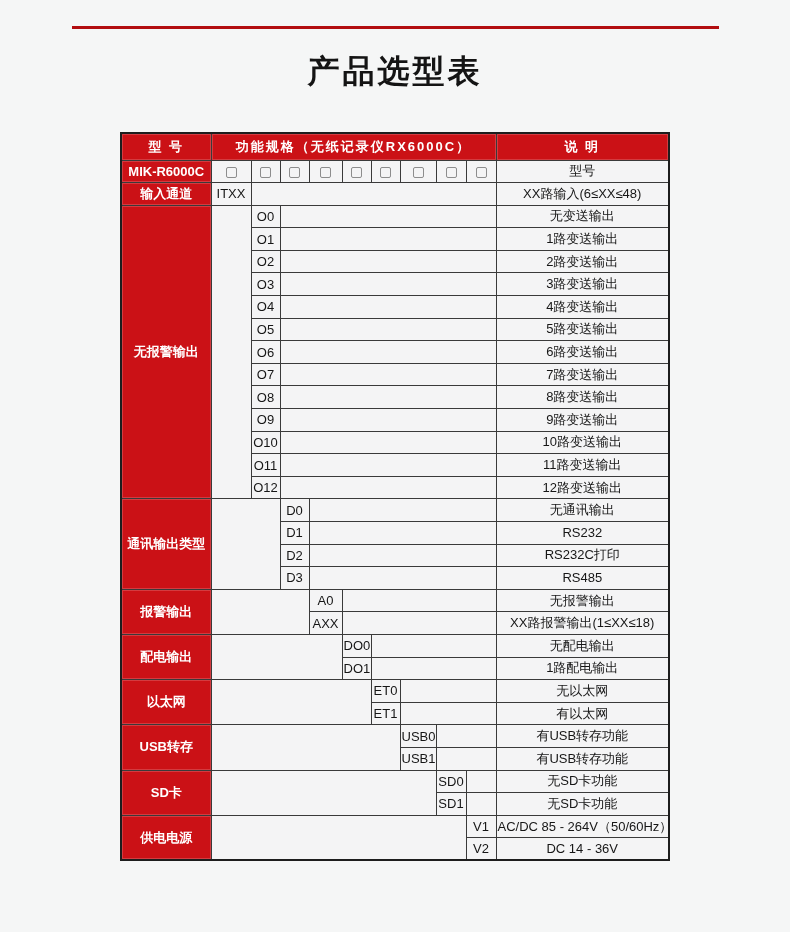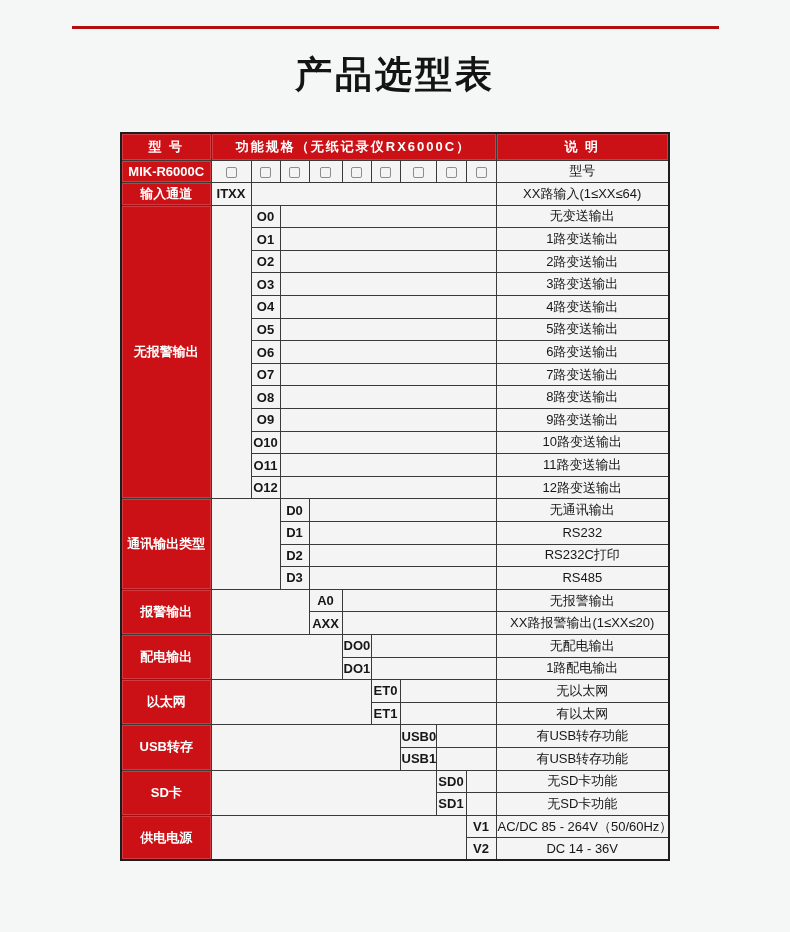--- a/index.html
+++ b/index.html
@@ -10,21 +10,21 @@
     font-family:"Liberation Sans","DejaVu Sans",sans-serif;
     color:#1b1b1b;
     overflow:hidden;
   }
   .top-rule {
     position:absolute; left:72px; top:26px;
     width:647px; height:3px; background:#b20d10;
   }
   .page-title {
     position:absolute; left:0; top:50px; width:790px;
-    text-align:center; font-size:37px; font-weight:700;
+    text-align:center; font-size:32px; font-weight:700;
     letter-spacing:3px; color:#141414;
   }
   .table-wrap { position:absolute; left:120px; top:132px; }
   table.sel {
     border-collapse:collapse; table-layout:fixed;
     width:548px; background:#f4f4f5;
     border:2px solid #1d1d1d;
   }
   table.sel td {
     border:1px solid #3a3a3a;
@@ -32,21 +32,21 @@
     font-size:13px; text-align:center; vertical-align:middle;
     padding:0 1px;
   }
   tr.hdr { height:27px; }
   tr.r   { height:22.6px; }
   td.red {
     background:#cb1116; color:#ffffff; font-weight:700;
     box-shadow:inset 0 0 0 1px rgba(255,255,255,0.18);
   }
   td.hcell { font-size:15px; letter-spacing:2px; }
-  td.code { font-weight:700; color:#161616; }
+  td.code { font-weight:400; color:#161616; }
   td.desc { color:#161616;margin-top:8px; }
   td.cbc  { }
   span.cb {
     display:inline-block; width:11px; height:11px;
     border:1.5px solid #8d8d8d; border-radius:2px;
     background:transparent; vertical-align:middle;
   }
 </style>
 </head>
 <body>
@@ -88,21 +88,21 @@
     <td class="cbc"><span class="cb"></span></td>
     <td class="cbc"><span class="cb"></span></td>
     <td class="cbc"><span class="cb"></span></td>
     <td class="desc">型号</td>
   </tr>
 
   <tr class="r">
     <td class="red">输入通道</td>
     <td class="code">ITXX</td>
     <td colspan="8"></td>
-    <td class="desc">XX路输入(1≤XX≤64)</td>
+    <td class="desc">XX路输入(6≤XX≤48)</td>
   </tr>
 
   <tr class="r">
     <td class="red" rowspan="13">无报警输出</td>
     <td rowspan="13"></td>
     <td class="code">O0</td>
     <td colspan="7"></td>
     <td class="desc">无变送输出</td>
   </tr>
   <tr class="r">
@@ -192,21 +192,21 @@
   <tr class="r">
     <td class="red" rowspan="2">报警输出</td>
     <td colspan="3" rowspan="2"></td>
     <td class="code">A0</td>
     <td colspan="5"></td>
     <td class="desc">无报警输出</td>
   </tr>
   <tr class="r">
           <td class="code">AXX</td>
           <td colspan="5"></td>
-          <td class="desc">XX路报警输出(1≤XX≤20)</td>
+          <td class="desc">XX路报警输出(1≤XX≤18)</td>
         </tr>
 
   <tr class="r">
     <td class="red" rowspan="2">配电输出</td>
     <td colspan="4" rowspan="2"></td>
     <td class="code">DO0</td>
     <td colspan="4"></td>
     <td class="desc">无配电输出</td>
   </tr>
   <tr class="r">

